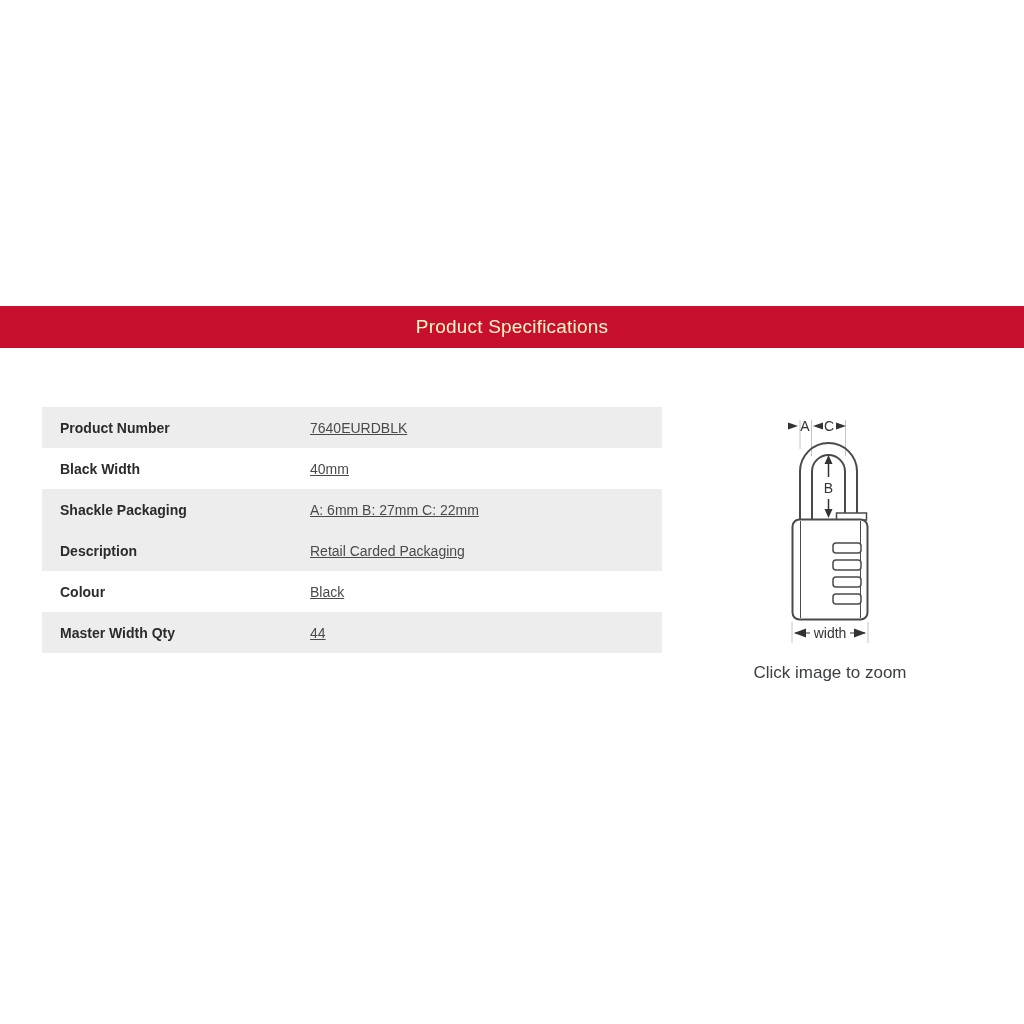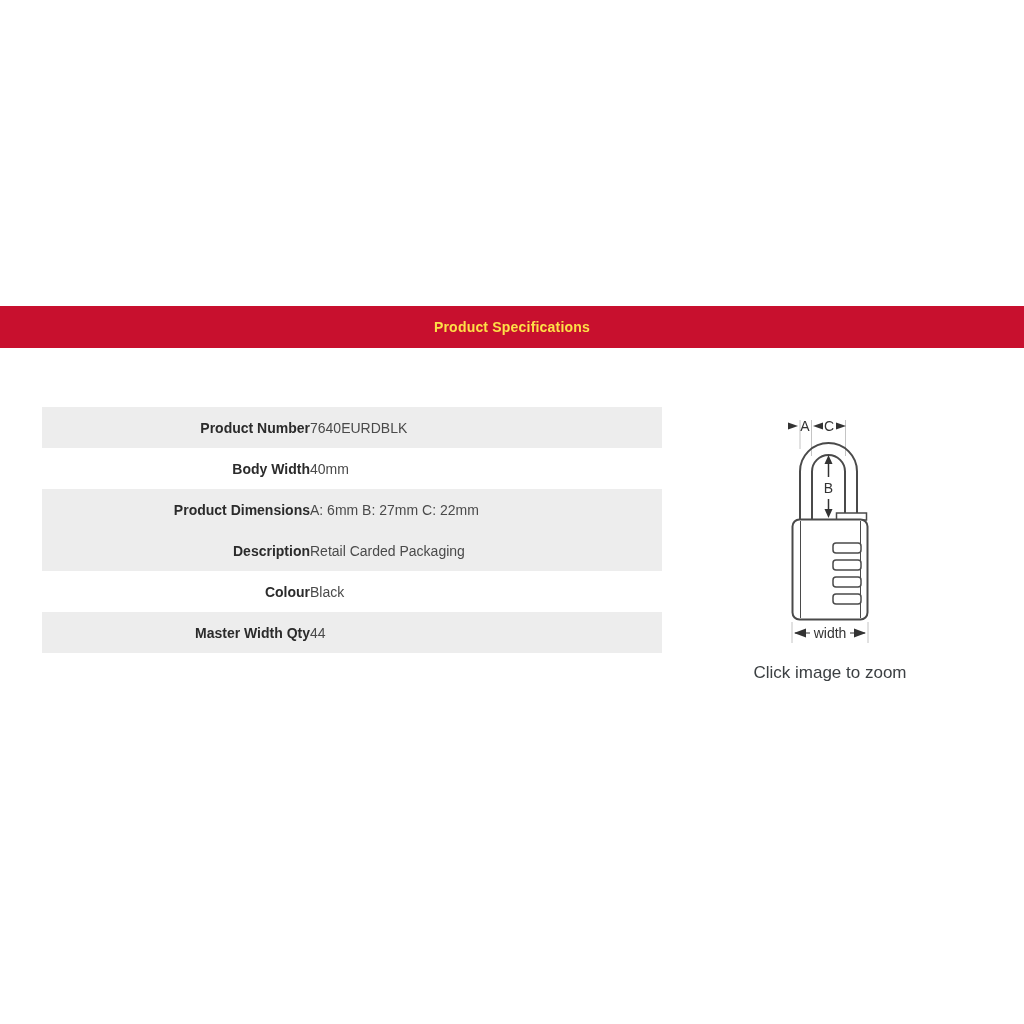--- a/index.html
+++ b/index.html
@@ -10,36 +10,36 @@
   }
   .page { position: absolute; inset: 0; background: #ffffff; }
 
   
   .banner {
     position: absolute; left: 0; top: 306px; width: 1024px; height: 42px;
     background: #c8102e;
     display: flex; align-items: center; justify-content: center;
   }
   .banner h2 {
-    color: #fde047; font-size: 14px; font-weight: 700; letter-spacing: 0.2px;
+    color: #fef9c3; font-size: 19px; font-weight: 400; letter-spacing: 0.2px;
   }
 
   
   .spec-table {
     position: absolute; left: 42px; top: 407px; width: 620px;
   }
   .spec-row {
     display: flex; align-items: center; height: 41px; width: 100%;
     font-size: 14px;
   }
   .spec-row.striped { background: #ededed; }
   .spec-label {
-    width: 268px; padding-left: 18px; font-weight: 700; color: #2b2b2b; text-align: right;
+    width: 268px; padding-left: 18px; font-weight: 700; color: #2b2b2b;
   }
-  .spec-value { flex: 1; color: #4a4a4a; }
+  .spec-value { flex: 1; color: #4a4a4a; text-decoration: underline; }
 
   
   .diagram-wrap {
     position: absolute; left: 760px; top: 405px; width: 140px; height: 290px;
   }
   .diagram-svg { position: absolute; left: 0; top: 0; cursor: pointer; }
   .zoom-caption {
     position: absolute; left: -10px; top: 258px; width: 160px;
     text-align: center; font-size: 17px; color: #3c4043;
   }
@@ -56,25 +56,25 @@
   <div class="banner">
     <h2>Product Specifications</h2>
   </div>
 
   <div class="spec-table">
     <div class="spec-row striped">
       <div class="spec-label">Product Number</div>
       <div class="spec-value">7640EURDBLK</div>
     </div>
     <div class="spec-row">
-      <div class="spec-label">Body Width</div>
+      <div class="spec-label">Black Width</div>
       <div class="spec-value">40mm</div>
     </div>
     <div class="spec-row striped">
-      <div class="spec-label">Product Dimensions</div>
+      <div class="spec-label">Shackle Packaging</div>
       <div class="spec-value">A: 6mm B: 27mm C: 22mm</div>
     </div>
     <div class="spec-row striped">
       <div class="spec-label">Description</div>
       <div class="spec-value">Retail Carded Packaging</div>
     </div>
     <div class="spec-row">
       <div class="spec-label">Colour</div>
       <div class="spec-value">Black</div>
     </div>

